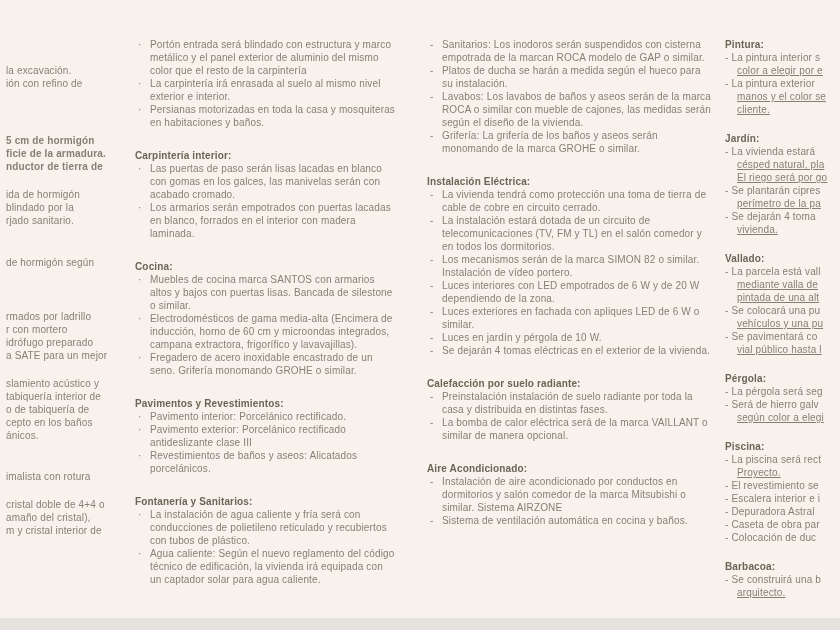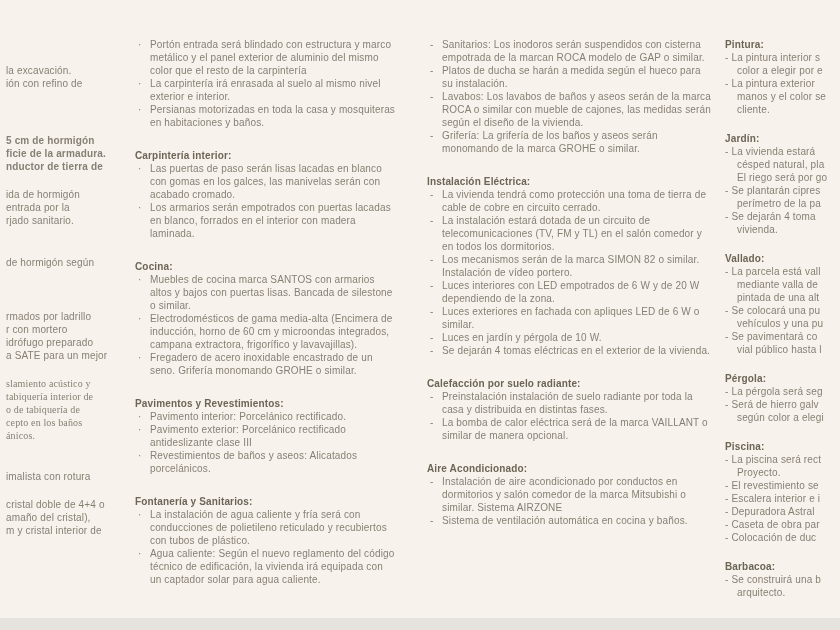--- a/index.html
+++ b/index.html
@@ -26,21 +26,21 @@
     font-weight:bold;color:#6c6456;margin-top:20px;
     white-space:nowrap;overflow:hidden;
   }
   .col4 .section-heading{margin-top:16px;}
   .section:first-child .section-heading{margin-top:0;}
   .bullet{display:flex;align-items:flex-start;}
   .bullet .marker{flex:0 0 12px;text-align:left;padding-left:3px;}
   .bullet .btext{flex:1 1 auto;}
   .cropline{white-space:nowrap;overflow:hidden;}
   .frag-first{white-space:nowrap;overflow:hidden;}
-  .frag-cont{white-space:nowrap;overflow:hidden;padding-left:12px;}
+  .frag-cont{white-space:nowrap;overflow:hidden;padding-left:12px;text-decoration:underline;}
   .footer-bar{
     position:absolute;left:0;bottom:0;width:840px;height:12px;
     background:#e6e3de;
   }
 </style>
 </head>
 <body>
 
 <div class="page">
   <div class="col col1" id="col1">
@@ -48,33 +48,33 @@
         <div class="cropline">la excavación.</div>
         <div class="cropline">ión con refino de</div>
       </div>
       <div class="group" style="margin-top: 44px; font-weight: bold;">
         <div class="cropline">5 cm de hormigón</div>
         <div class="cropline">ficie de la armadura.</div>
         <div class="cropline">nductor de tierra de</div>
       </div>
       <div class="group" style="margin-top: 15px;">
         <div class="cropline">ida de hormigón</div>
-        <div class="cropline">entrada por la</div>
+        <div class="cropline">blindado por la</div>
         <div class="cropline">rjado sanitario.</div>
       </div>
       <div class="group" style="margin-top: 29px;">
         <div class="cropline">de hormigón según</div>
       </div>
       <div class="group" style="margin-top: 41px;">
         <div class="cropline">rmados por  ladrillo</div>
         <div class="cropline">r con mortero</div>
         <div class="cropline">idrófugo preparado</div>
         <div class="cropline">a SATE para un mejor</div>
       </div>
-      <div class="group" style="margin-top: 15px; font-family: Liberation Serif, serif;">
+      <div class="group" style="margin-top: 15px;">
         <div class="cropline">slamiento acústico y</div>
         <div class="cropline">tabiquería interior de</div>
         <div class="cropline">o de tabiquería de</div>
         <div class="cropline">cepto en los baños</div>
         <div class="cropline">ánicos.</div>
       </div>
       <div class="group" style="margin-top: 28px;">
         <div class="cropline">imalista con rotura</div>
       </div>
       <div class="group" style="margin-top: 15px;">

